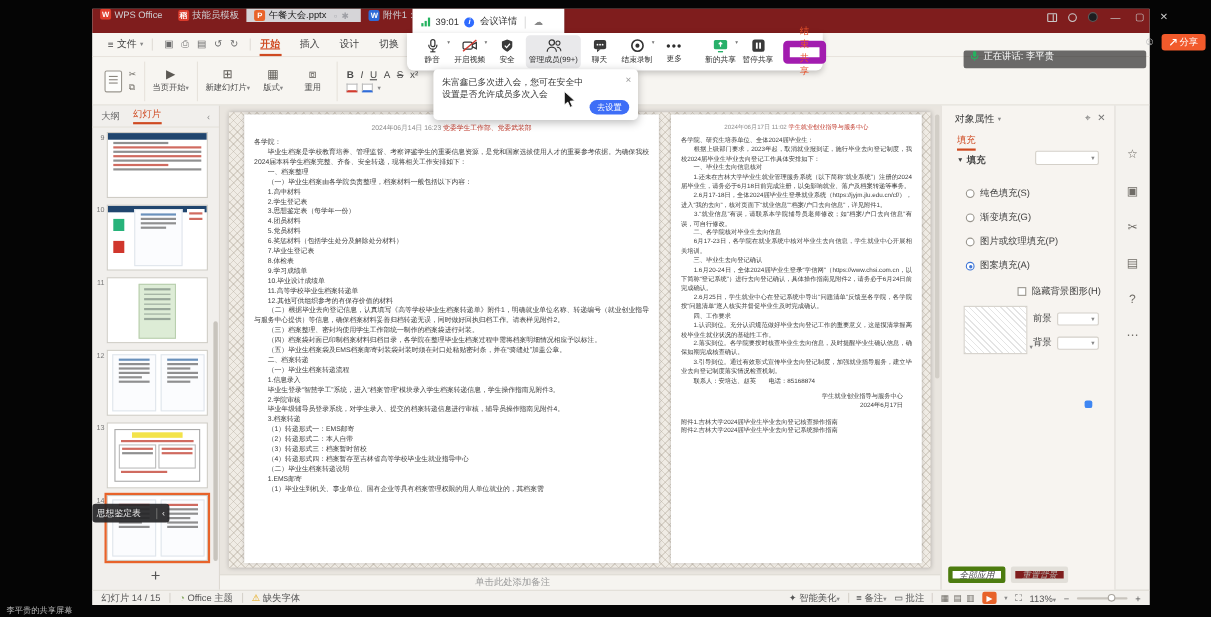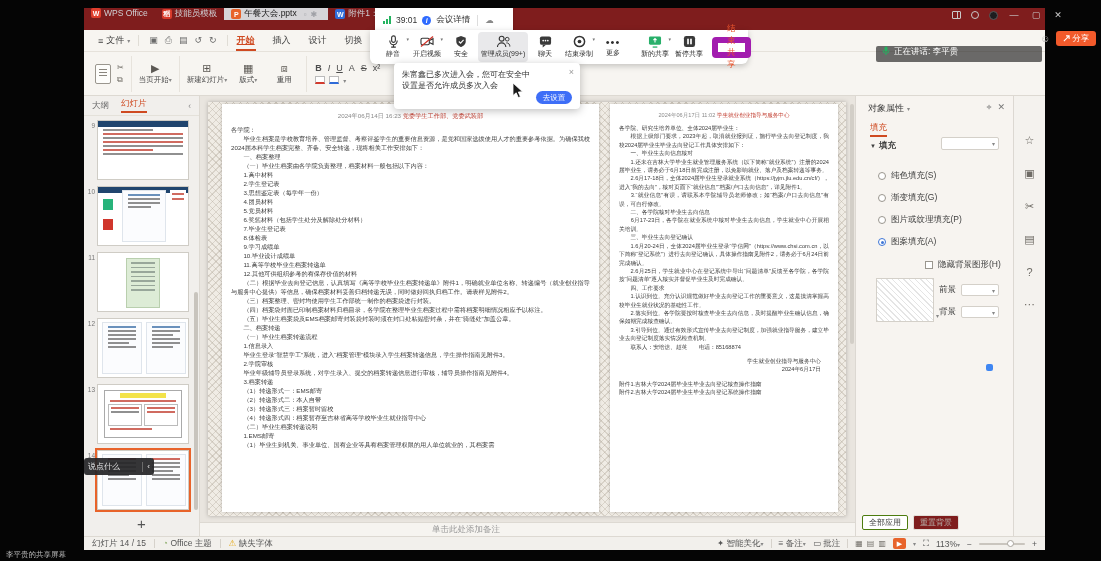--- a/index.html
+++ b/index.html
@@ -95,21 +95,21 @@
   .rad{width:8px;height:8px;border-radius:50%;border:1px solid #9a968e;background:#fff;position:relative;flex:0 0 8px;}
   .rad.on{border-color:#3f76d6;}
   .rad.on::after{content:"";position:absolute;left:1.5px;top:1.5px;width:3px;height:3px;border-radius:50%;background:#3f76d6;}
   .chk{width:8px;height:8px;border:1px solid #9a968e;background:#fff;flex:0 0 8px;}
   .patbox{position:absolute;left:20px;top:152px;width:58px;height:44px;background:#fff;border:1px solid #d4d0c9;
     background-image:repeating-linear-gradient(45deg,rgba(150,150,150,.25) 0 1px,transparent 1px 4px);}
   .patboxdd{position:absolute;left:80px;top:186px;font-size:6px;color:#888;}
   .fgrow{position:absolute;right:14px;display:flex;align-items:center;gap:5px;}
   .fgdd{width:38px;height:12px;background:#fff;border:1px solid #d4d0c9;border-radius:2px;display:flex;align-items:center;justify-content:flex-end;padding-right:3px;color:#999;font-size:7px;}
   .applyrow{position:absolute;left:6px;bottom:6px;display:flex;gap:5px;}
-  .applybtn{height:15px;padding:0 6px;border:1px solid #4d7c0f;border-radius:2px;background:#fff;font-size:8px;color:#444;display:flex;align-items:center;}
+  .applybtn{height:15px;padding:0 6px;border:4px solid #4d7c0f;border-radius:2px;background:#fff;font-size:8px;color:#444;display:flex;align-items:center;font-style:italic;}
   .applybtn.dis{color:#b9b6b0;border-color:#e2dfd9;background:#7f1d1d;}
   .bluedot{position:absolute;width:7px;height:7px;background:#3f86f2;border-radius:2px;}
   
   .sidestrip{width:32px;flex:0 0 32px;background:#f4f2ee;border-left:1px solid #dcd8d2;display:flex;flex-direction:column;align-items:center;padding-top:38px;gap:20px;color:#6f6c66;font-size:11px;}
   
   .statusbar{flex:0 0 14px;background:#f2f0ec;border-top:1px solid #ddd9d2;display:flex;align-items:center;font-size:8.5px;color:#555;padding:0 8px;gap:8px;}
   .sdiv{width:1px;height:9px;background:#d6d2cb;}
   .sright{margin-left:auto;display:flex;align-items:center;gap:7px;}
   .viewics{display:flex;gap:4px;color:#6f6c66;font-size:8px;}
   .playbtn{width:13px;height:11px;background:#e8632a;border-radius:2px;color:#fff;font-size:7px;display:flex;align-items:center;justify-content:center;}
@@ -400,21 +400,21 @@
                   <div class="tl"></div>
                   <div class="tl"></div>
                   <div class="tl short"></div>
                   <div class="tl"></div>
                   <div class="tl"></div>
               </div>
             </div>
           </div>
         </div>
         <div class="overlaychip" style="top:362px;">
-          <span>说点什么</span>
+          <span>思想鉴定表</span>
           <span class="sep"></span>
           <span>‹</span>
         </div>
         <div class="addslide">+</div>
         <div class="panelscroll"></div>
       </div>
 
       <div class="ccol">
         <div class="canvas">
           <div class="slidepat">

